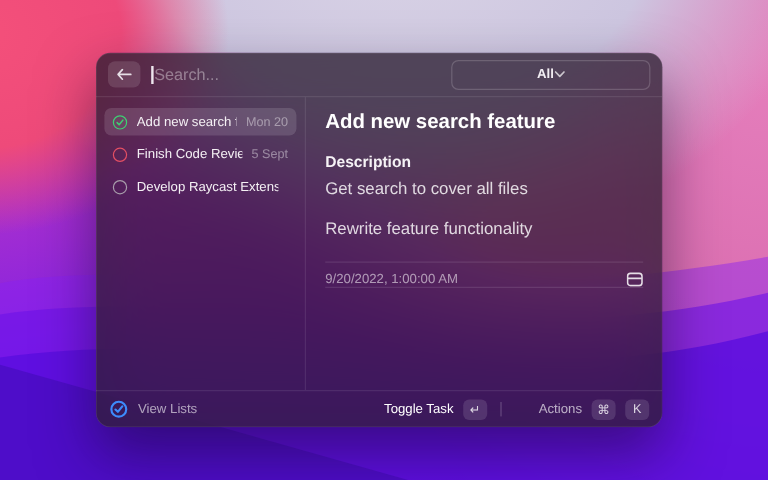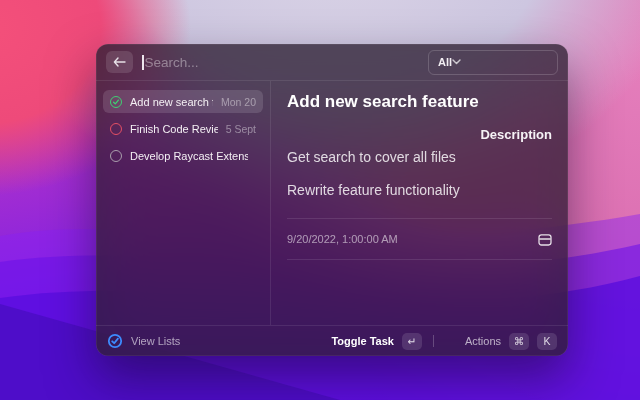--- a/index.html
+++ b/index.html
@@ -14,73 +14,73 @@
       radial-gradient(ellipse 300px 240px at -3% 7%, #f4507a 0%, #ee4a7a 40%, rgba(238,74,122,0) 70%),
       radial-gradient(ellipse 560px 430px at 52% -16%, #dad4e6 0%, #cdc6e0 38%, rgba(205,198,224,0) 64%),
       radial-gradient(ellipse 620px 560px at 102% 12%, #e57fbc 0%, #da6cb0 45%, rgba(218,108,176,0) 75%),
       radial-gradient(ellipse 520px 420px at 108% 60%, #c94fc0 0%, rgba(201,79,192,0) 70%),
       linear-gradient(170deg, #d74fae 0%, #bc37c4 20%, #9d2bd4 40%, #8120e2 58%, #6a14ea 74%, #5d0fe2 88%, #560cd8 100%);
   }
   .waves { position:absolute; inset:0; width:100%; height:100%; }
 
   
   .window {
-    position:absolute; left:96px; top:44px; width:472px; height:312px;
+    position:absolute; left:80px; top:44px; width:472px; height:312px;
     border-radius:12px; overflow:hidden;
     background:rgba(44,31,47,0.78);
     backdrop-filter: blur(26px) saturate(170%);
     -webkit-backdrop-filter: blur(26px) saturate(170%);
     box-shadow:0 22px 48px rgba(22,6,44,0.5), 0 0 0 0.5px rgba(255,255,255,0.12) inset;
     display:flex; flex-direction:column;
     color:#fff;
   }
 
   
   .header { flex:0 0 37px; display:flex; align-items:center; gap:9px;
     padding:0 10px; border-bottom:1px solid rgba(255,255,255,0.09); }
   .back-btn { width:27px; height:22px; border-radius:6px; flex:0 0 auto;
     background:rgba(255,255,255,0.12); display:flex; align-items:center; justify-content:center;
     cursor:default; }
   .search-wrap { flex:1; display:flex; align-items:center; min-width:0; }
   .caret { width:1.5px; height:15px; background:#eee6ee; margin-right:1px; flex:0 0 auto; }
   .search-input { flex:1; min-width:0; background:transparent; border:none; outline:none;
     color:#fff; font-size:13.5px; font-family:inherit; padding:0; }
   .search-input::placeholder { color:rgba(255,255,255,0.38); }
-  .dropdown { width:130px; height:25px; flex:0 0 auto;
+  .dropdown { width:166px; height:25px; flex:0 0 auto;
     border:1px solid rgba(255,255,255,0.17); border-radius:6px;
-    display:flex; align-items:center; justify-content:flex-start; padding:0 9px; }
+    display:flex; align-items:center; justify-content:center; padding:0 9px; }
   .dropdown-value { font-size:11px; font-weight:700; color:#f2eef3; }
 
   
   .body { flex:1; display:flex; min-height:0; }
   .list { width:175px; flex:0 0 175px; padding:9px 7px;
     border-right:1px solid rgba(255,255,255,0.09); }
   .row { height:23px; margin-bottom:4px; border-radius:6px;
     display:flex; align-items:center; gap:8px; padding:0 7px; }
   .row.selected { background:rgba(255,255,255,0.13); }
   .ring { width:12px; height:12px; border-radius:50%; border:1.5px solid currentColor;
     display:flex; align-items:center; justify-content:center; flex:0 0 auto; }
   .row-title { flex:1; font-size:11px; color:#f4f0f4; white-space:nowrap; overflow:hidden; }
   .row-date { font-size:10.5px; color:rgba(255,255,255,0.42); flex:0 0 auto; }
 
   .detail { flex:1; min-width:0; padding:11px 16px 0; }
   .detail-title { font-size:17px; font-weight:700; color:#fff; margin:0 0 15px; }
-  .sec-heading { font-size:13px; font-weight:700; color:#f6f3f6; margin:0 0 7px;text-align:right; }
+  .sec-heading { font-size:13px; font-weight:700; color:#f6f3f6; margin:0 0 7px; }
   .sec-body { font-size:14px; color:rgba(255,255,255,0.82); margin:0 0 17px; }
-  .meta { margin-top:20px; height:42px;
+  .meta { margin-top:20px; height:22px;
     border-top:1px solid rgba(255,255,255,0.1); border-bottom:1px solid rgba(255,255,255,0.1);
-    display:flex; align-items:center; justify-content:space-between; }
+    display:flex; align-items:flex-end; justify-content:space-between; }
   .meta-date { font-size:11px; color:rgba(255,255,255,0.55); }
 
   
   .footer { flex:0 0 31px; border-top:1px solid rgba(255,255,255,0.09);
     display:flex; align-items:center; padding:0 11px; gap:8px; }
   .footer-left-label { font-size:11px; color:rgba(255,255,255,0.6); }
   .spacer { flex:1; }
-  .action-primary { font-size:11px; font-weight:700; color:#fff; }
+  .action-primary { font-size:11px; font-weight:400; color:#fff; }
   .action-secondary { font-size:11px; color:rgba(255,255,255,0.65);margin-left:20px; }
   .kbd { min-width:20px; height:17px; padding:0 4px; border-radius:5px;
     background:rgba(255,255,255,0.12); color:rgba(255,255,255,0.8);
     font-size:10.5px; display:flex; align-items:center; justify-content:center; }
   .vsep { width:1px; height:12px; background:rgba(255,255,255,0.22); margin:0 3px; }
 
   svg { display:block; }
 </style>
 </head>
 <body>

